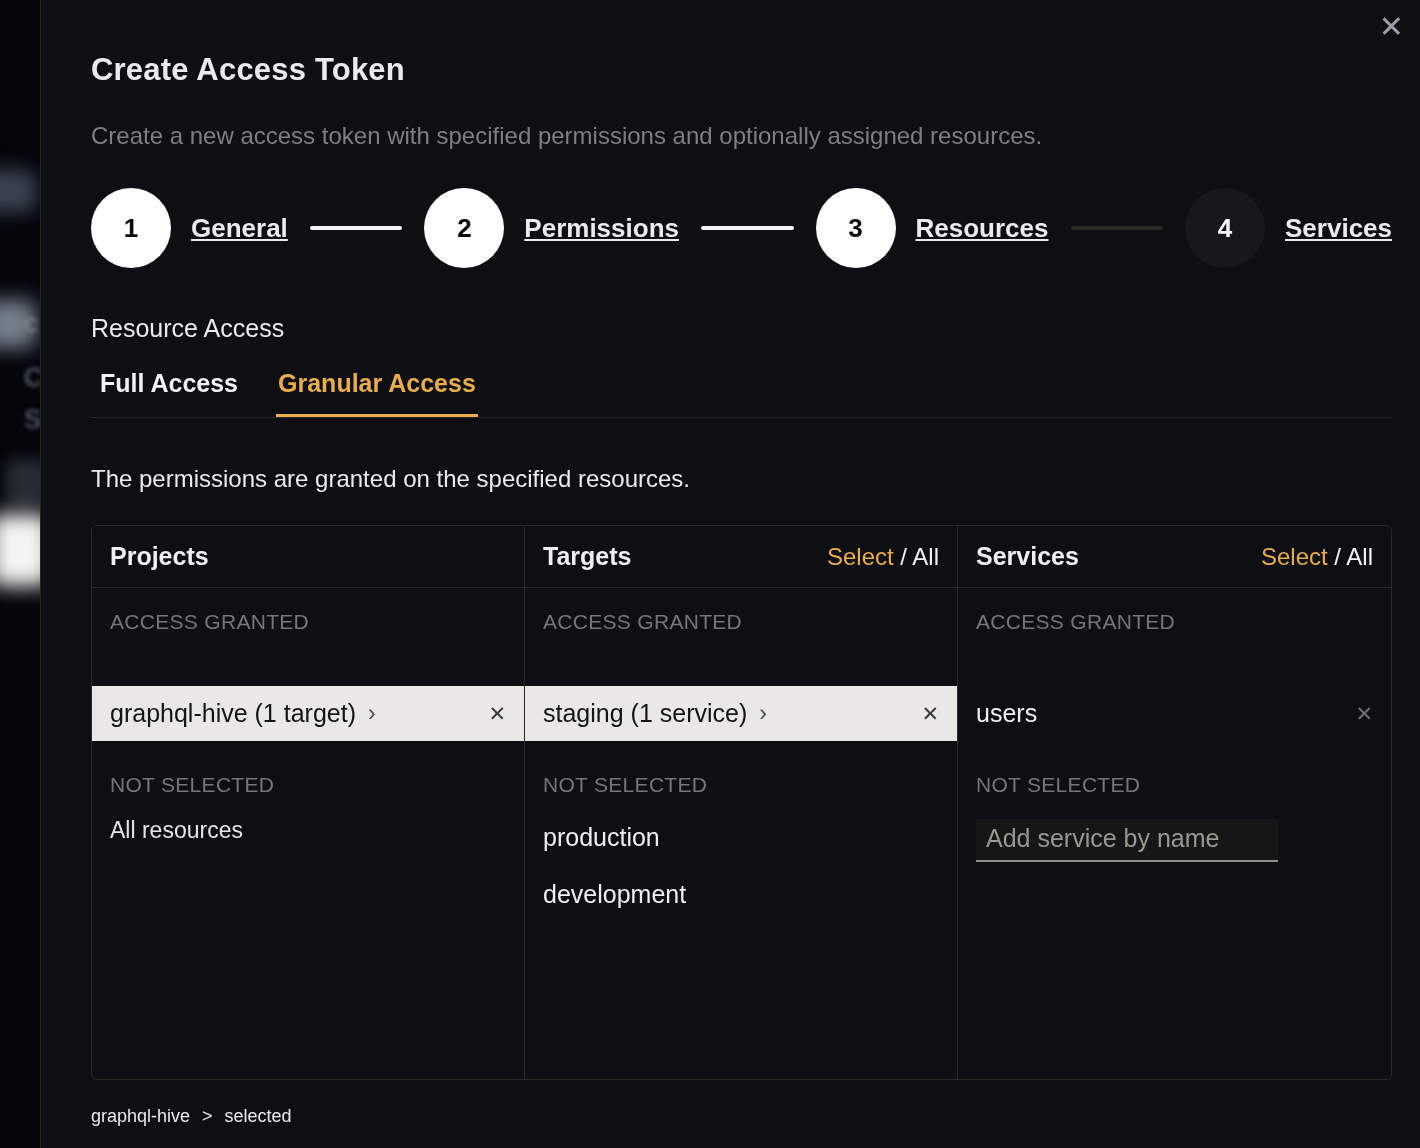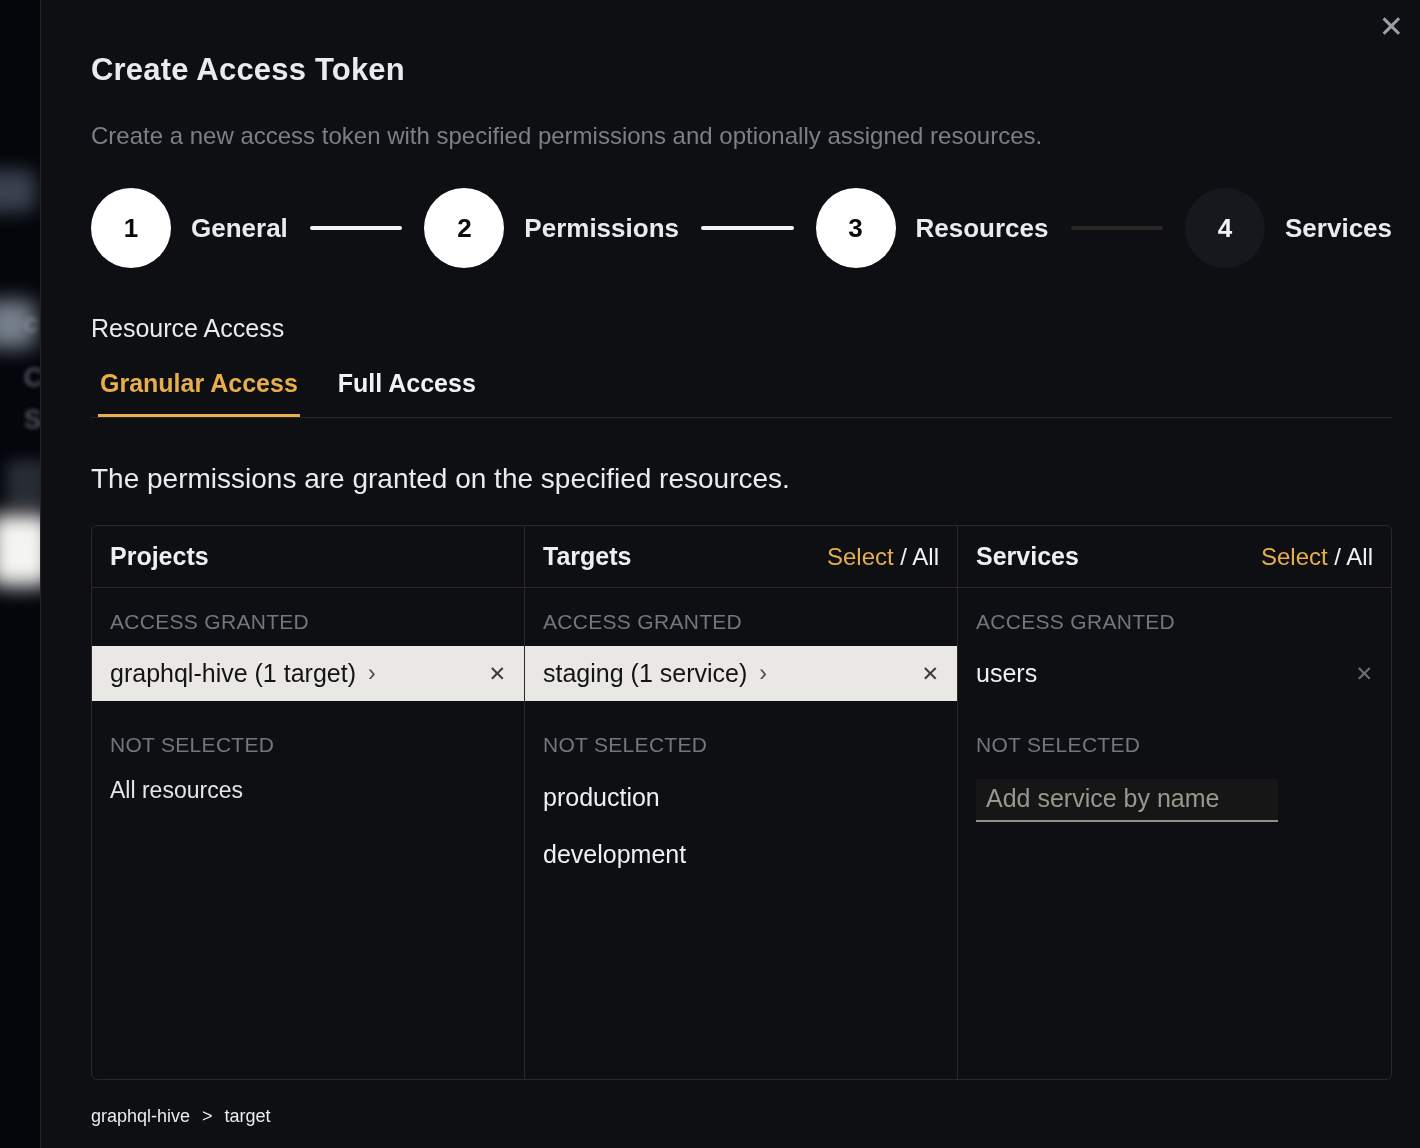--- a/index.html
+++ b/index.html
@@ -42,31 +42,31 @@
   
   .stepper { margin-top: 38px; display: flex; align-items: center; height: 80px; }
   .step { display: flex; align-items: center; flex: none; }
   .step-circle {
     width: 80px; height: 80px; border-radius: 50%;
     display: flex; align-items: center; justify-content: center;
     font-size: 26px; font-weight: 600; flex: none;
   }
   .step-circle.filled { background: #ffffff; color: #0b0b0c; }
   .step-circle.dim { background: #17181d; color: #f2f3f5; }
-  .step-label { margin-left: 20px; font-size: 26px; font-weight: 600; color: #e9ebee; white-space: nowrap; }
+  .step-label { margin-left: 20px; font-size: 26px; font-weight: 600; color: #e9ebee; white-space: nowrap; text-decoration: underline; }
   .connector { flex: 1 1 auto; height: 4px; border-radius: 2px; margin: 0 22px; }
   .connector.done { background: #f2f3f5; }
   .connector.todo { background: #2a2824; }
 
   
   .section-heading { margin-top: 46px; font-size: 25px; font-weight: 500; color: #e9ebee; }
   .tabs { margin-top: 16px; display: flex; gap: 36px; border-bottom: 1px solid #26272c; padding-left: 7px; align-items: flex-end; }
   .tab { font-size: 25px; font-weight: 600; color: #f0f2f4; padding: 10px 2px 16px; border-bottom: 3px solid transparent; cursor: pointer; }
   .tab.active { color: #e9ad4b; border-bottom-color: #e9ad4b; }
-  .desc { margin-top: 46px; font-size: 28px; line-height: 29px; color: #e9ebee; }
+  .desc { margin-top: 46px; font-size: 24px; line-height: 29px; color: #e9ebee; }
 
   
   .rtable {
     margin-top: 32px; height: 555px;
     border: 1px solid #2c2823; border-radius: 6px;
     display: grid; grid-template-columns: 1fr 1fr 1fr;
     overflow: hidden;
   }
   .col { border-right: 1px solid #2c2823; display: flex; flex-direction: column; min-width: 0; }
   .col:last-child { border-right: none; }
@@ -74,21 +74,21 @@
     height: 62px; flex: none; border-bottom: 1px solid #2c2823;
     display: flex; align-items: center; justify-content: space-between;
     padding: 0 18px;
   }
   .col-title { font-size: 25px; font-weight: 700; color: #edeff1; }
   .select-all { font-size: 24px; color: #f0f2f4; white-space: nowrap; }
   .select-link { color: #e9ad4b; cursor: pointer; margin-top: 24px; }
   .all-link { cursor: pointer; }
   .sec-label { padding: 22px 18px 12px; font-size: 21px; letter-spacing: .3px; color: #73767c; }
   .sec-label.nsl { padding-top: 32px; }
-  .rrow { height: 55px; flex: none; display: flex; align-items: center; padding: 0 18px; font-size: 25px; cursor: pointer; }
+  .rrow { height: 55px; flex: none; display: flex; align-items: center; padding: 0 18px; font-size: 25px; cursor: pointer; margin-top: 40px; }
   .rrow.light { background: #e9e8e5; color: #141414; }
   .rrow.dark { color: #edeff1; }
   .chev { margin-left: 12px; font-size: 23px; color: #4c4c4c; }
   .remove { margin-left: auto; font-size: 21px; color: #3c3c3c; cursor: pointer; }
   .rrow.dark .remove { color: #6e7076; }
   .note { padding: 8px 18px; font-size: 23px; color: #e3e5e8; }
   .item-row { padding: 14px 18px; font-size: 25px; color: #eef0f3; cursor: pointer; }
   .svc-input {
     margin: 10px 18px; width: 302px;
     background: #161616; border: none; border-bottom: 2px solid #8f8f8d;
@@ -137,22 +137,22 @@
     <div class="connector todo"></div>
     <div class="step">
       <div class="step-circle dim">4</div>
       <div class="step-label">Services</div>
     </div>
   </div>
 
   <h2 class="section-heading">Resource Access</h2>
 
   <div class="tabs">
+    <div class="tab">Full Access</div>
     <div class="tab active">Granular Access</div>
-    <div class="tab">Full Access</div>
   </div>
 
   <p class="desc">The permissions are granted on the specified resources.</p>
 
   <div class="rtable">
 
     <div class="col">
       <div class="col-header">
         <span class="col-title">Projects</span>
       </div>
@@ -194,16 +194,16 @@
       </div>
       <div class="sec-label nsl">NOT SELECTED</div>
       <input class="svc-input" type="text" placeholder="Add service by name" style="">
     </div>
 
   </div>
 
   <div class="breadcrumb">
     <span>graphql-hive</span>
     <span>&gt;</span>
-    <span>target</span>
+    <span>selected</span>
   </div>
 
 </div>
 
 </body></html>

